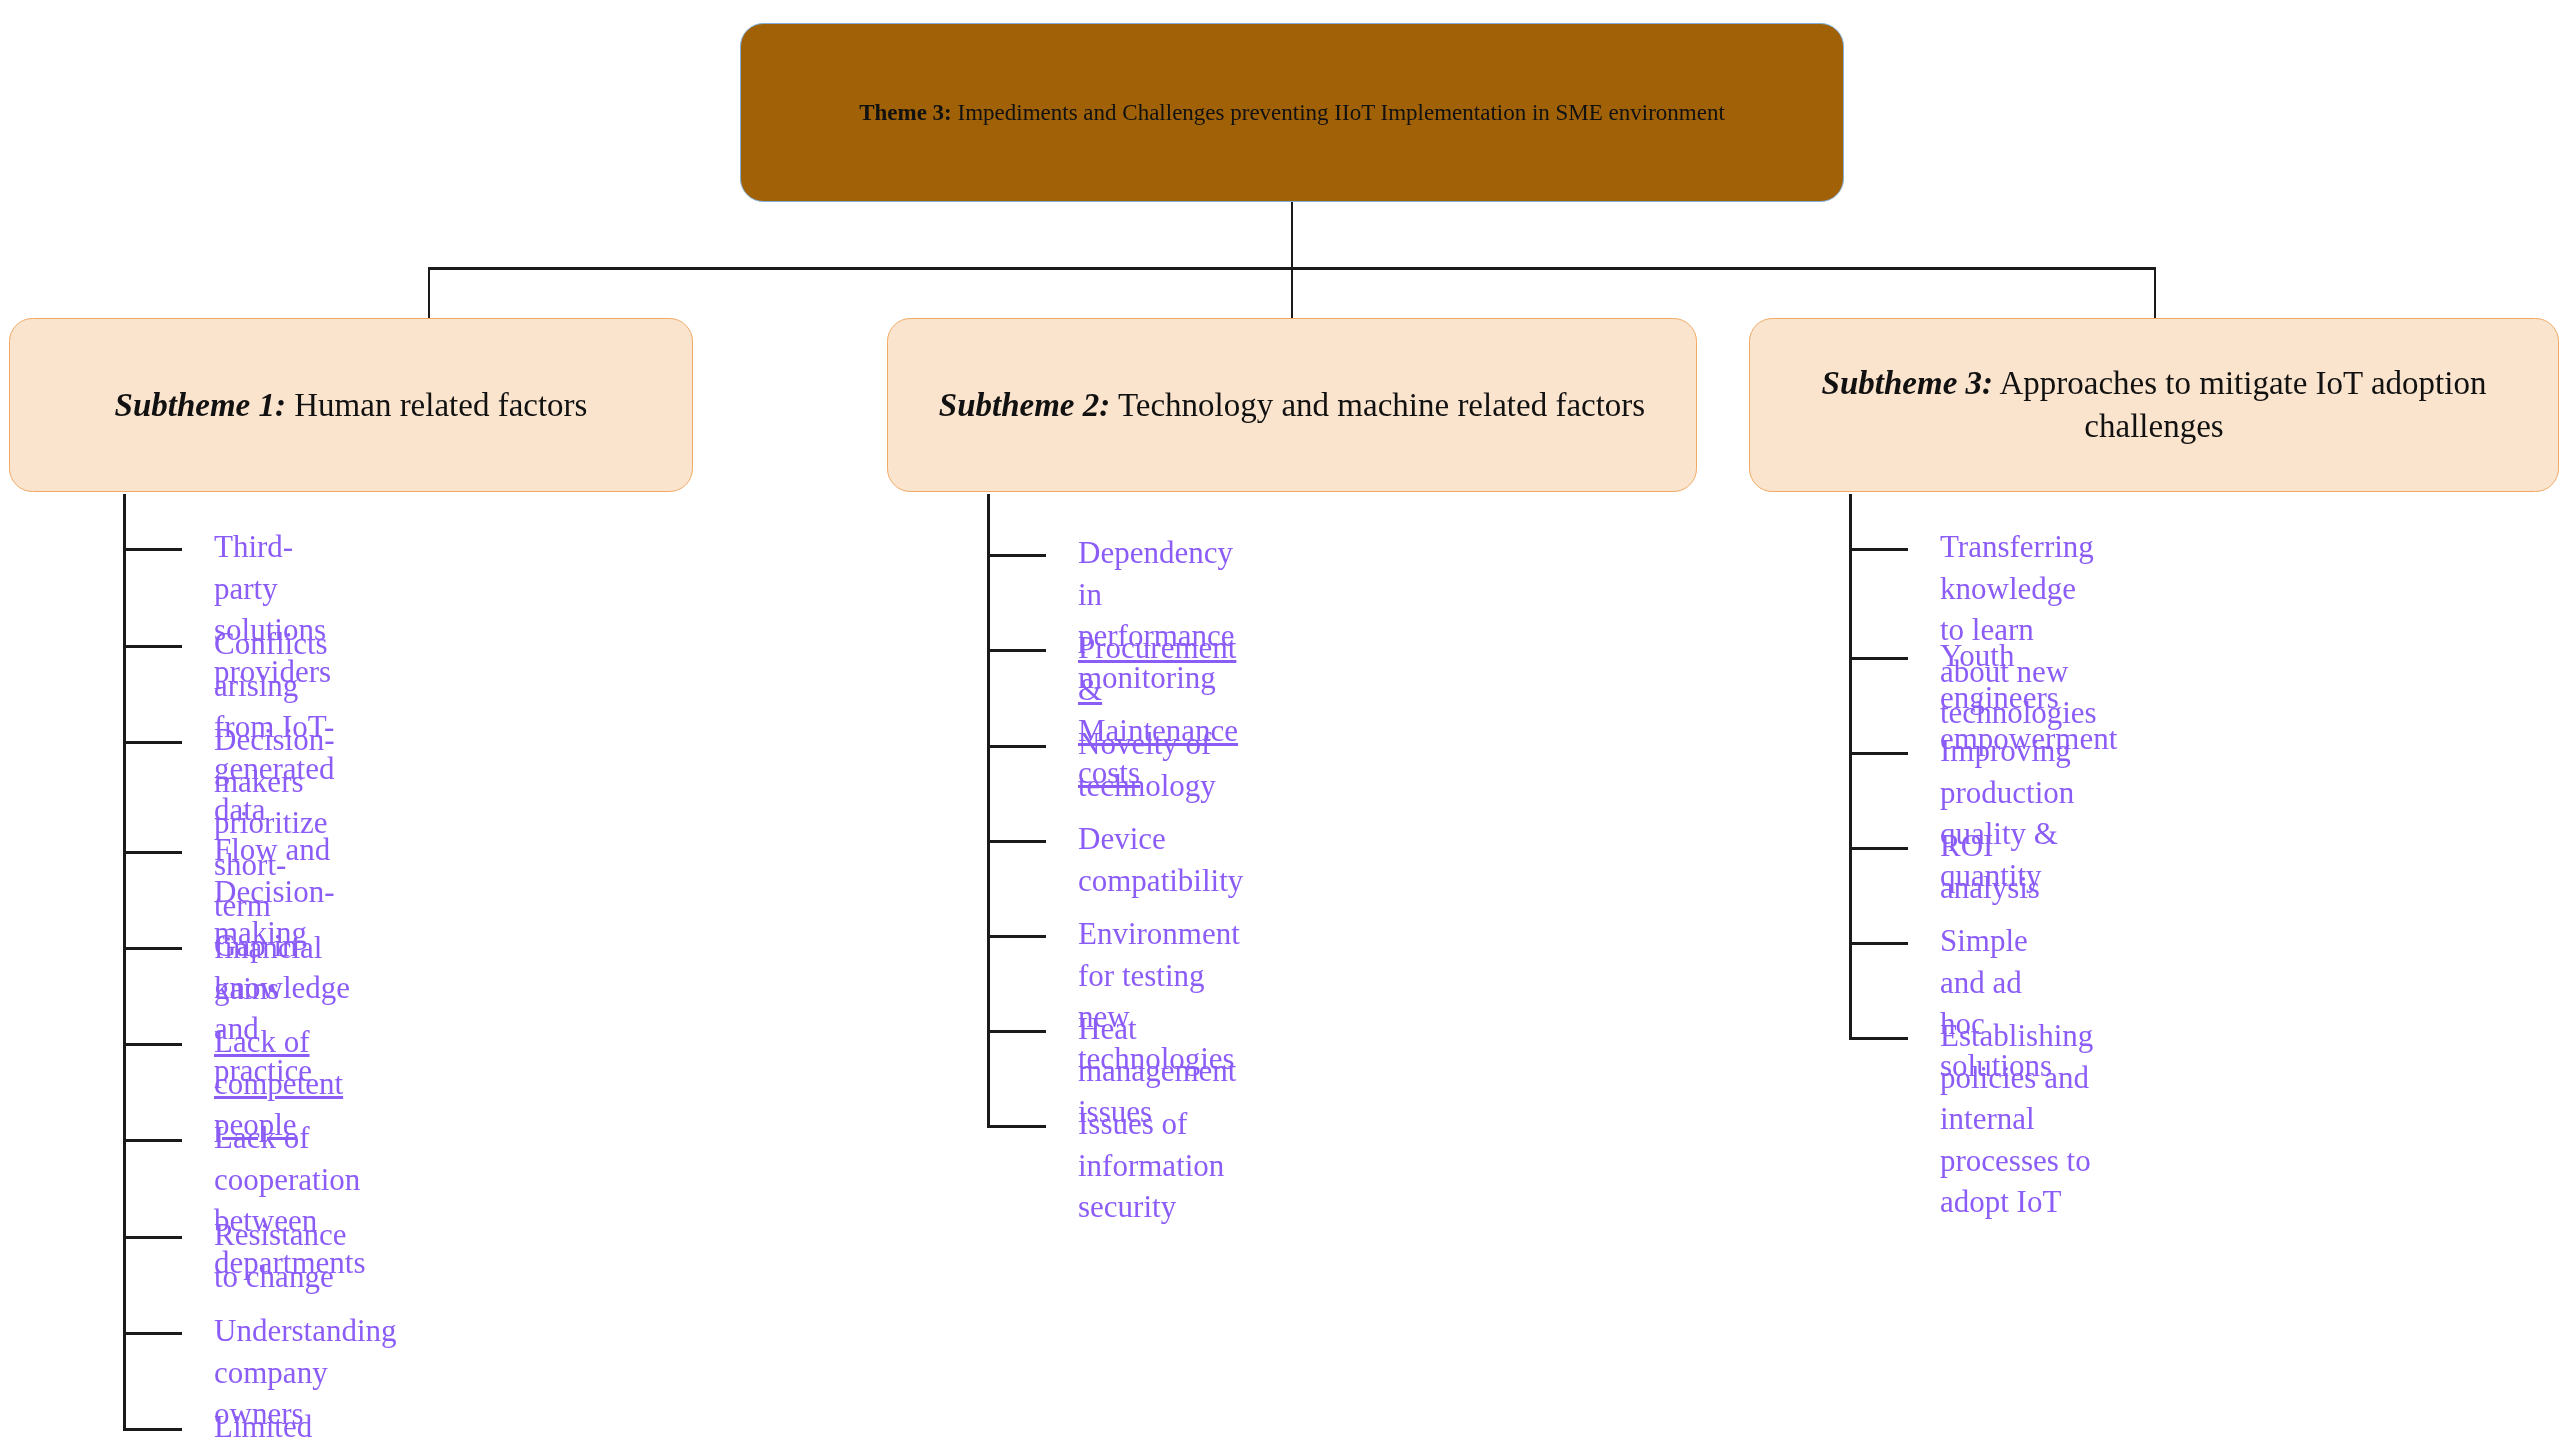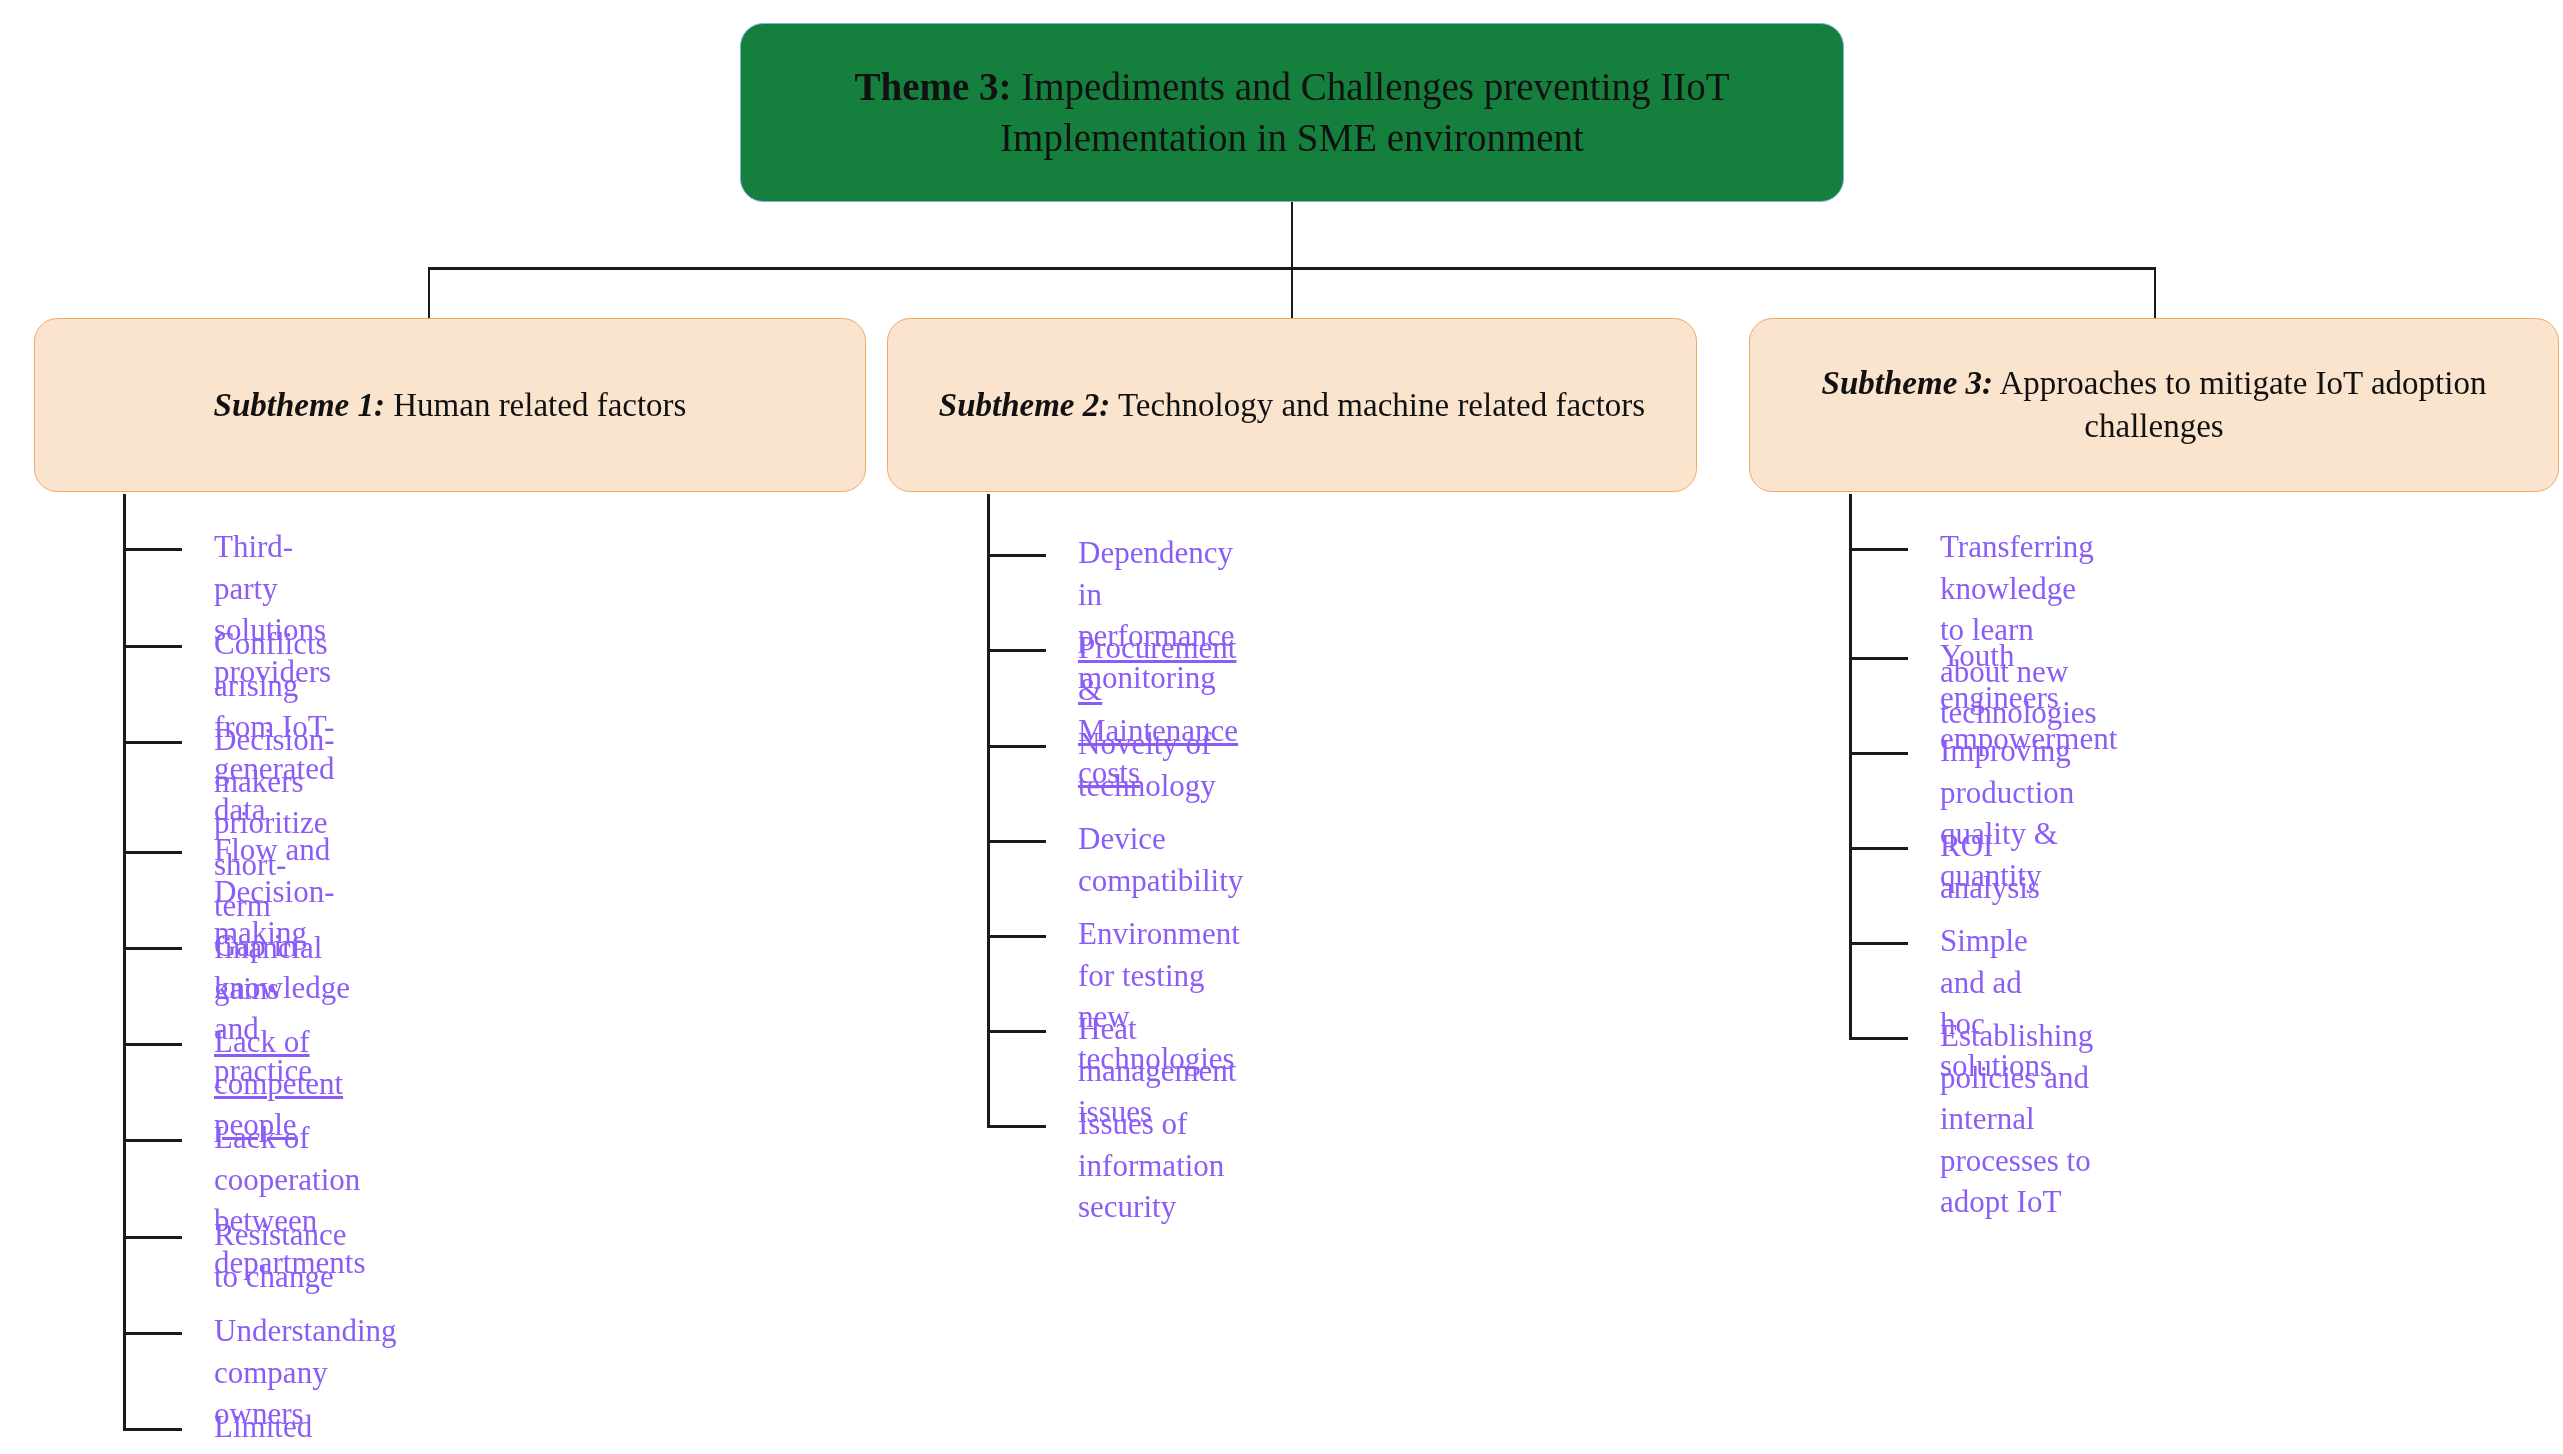--- a/index.html
+++ b/index.html
@@ -28,23 +28,23 @@
     display: flex;
     align-items: center;
     justify-content: center;
     text-align: center;
     border-radius: 23.4px;
     line-height: 1.30;
     padding: 6.2px 21px;
   }
 
   .theme-box {
-    background: #15803d;
+    background: #a16207;
     border: 1.9px solid #7fb0dd;
-    font-size: 39px;
+    font-size: 23px;
   }
 
   .subtheme-box {
     background: #fbe4cd;
     border: 1.9px solid #f0a963;
     font-size: 33px;
   }
 
   .node-box .lead {
     font-weight: bold;
@@ -111,21 +111,21 @@
   </div>
 
   <div class="conn conn-v" style="left:1291px; top:202px; height:67px;"></div>
 
   <div class="bus" style="left:428px; top:267px; width:1728px;"></div>
 
   <div class="conn conn-v" style="left:428px; top:267px; height:52px;"></div>
   <div class="conn conn-v" style="left:1291px; top:267px; height:52px;"></div>
   <div class="conn conn-v" style="left:2154px; top:267px; height:52px;"></div>
 
-  <div class="node-box subtheme-box" style="left:34px; top:318px; width:832px; height:174px;">
+  <div class="node-box subtheme-box" style="left:9px; top:318px; width:684px; height:174px;">
     <div>
       <span class="lead">Subtheme 1:</span><span> Human related factors</span>
     </div>
   </div>
 
   <div class="node-box subtheme-box" style="left:887px; top:318px; width:810px; height:174px;">
     <div>
       <span class="lead">Subtheme 2:</span><span> Technology and machine related factors</span>
     </div>
   </div>

